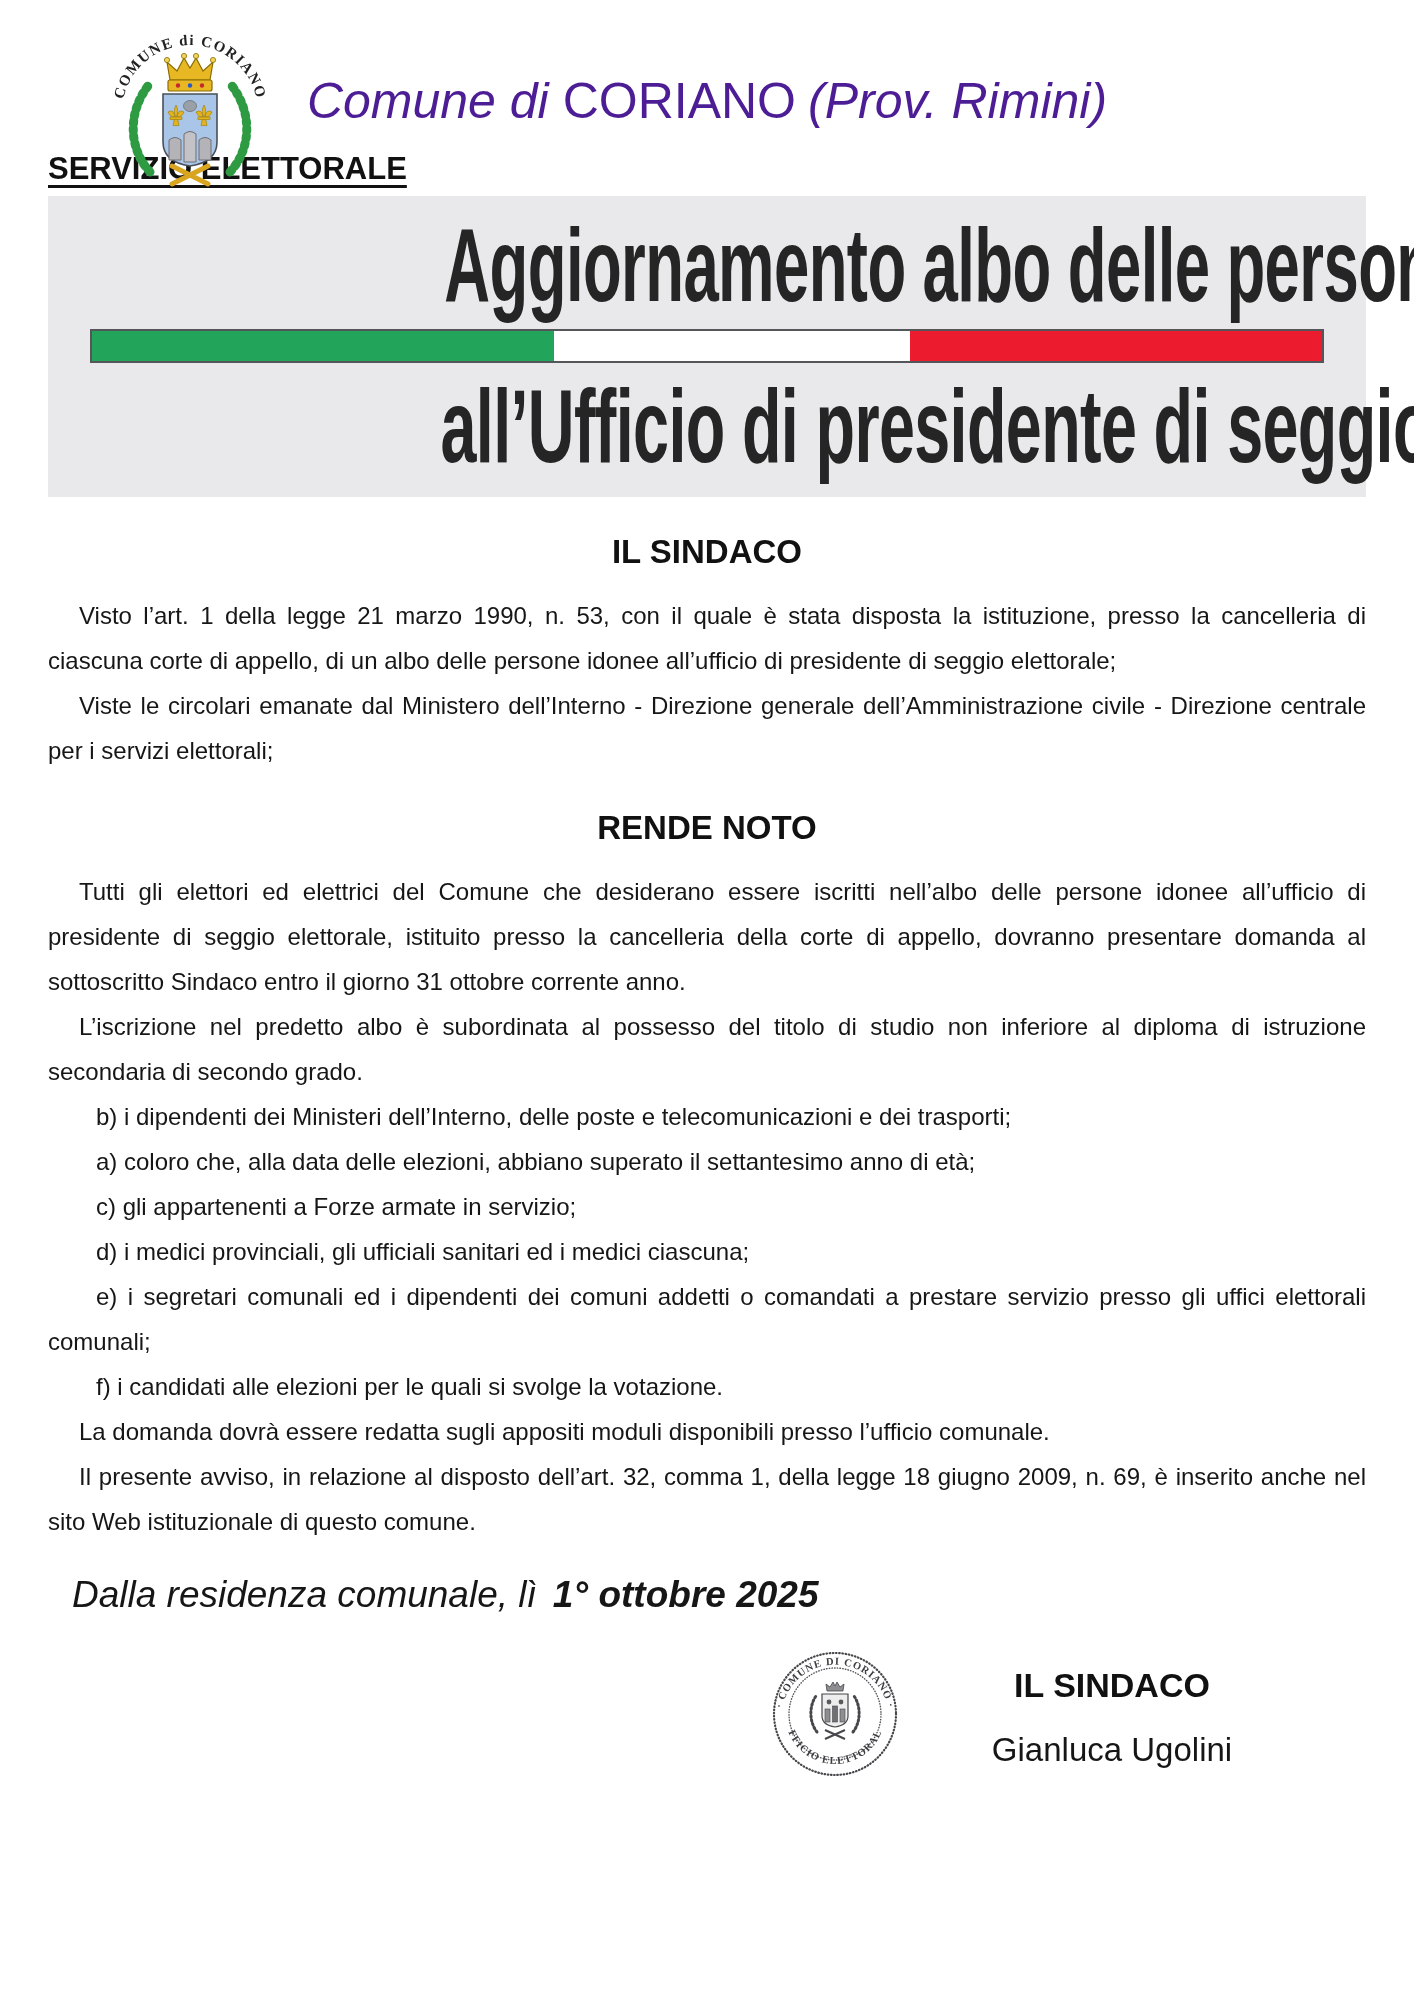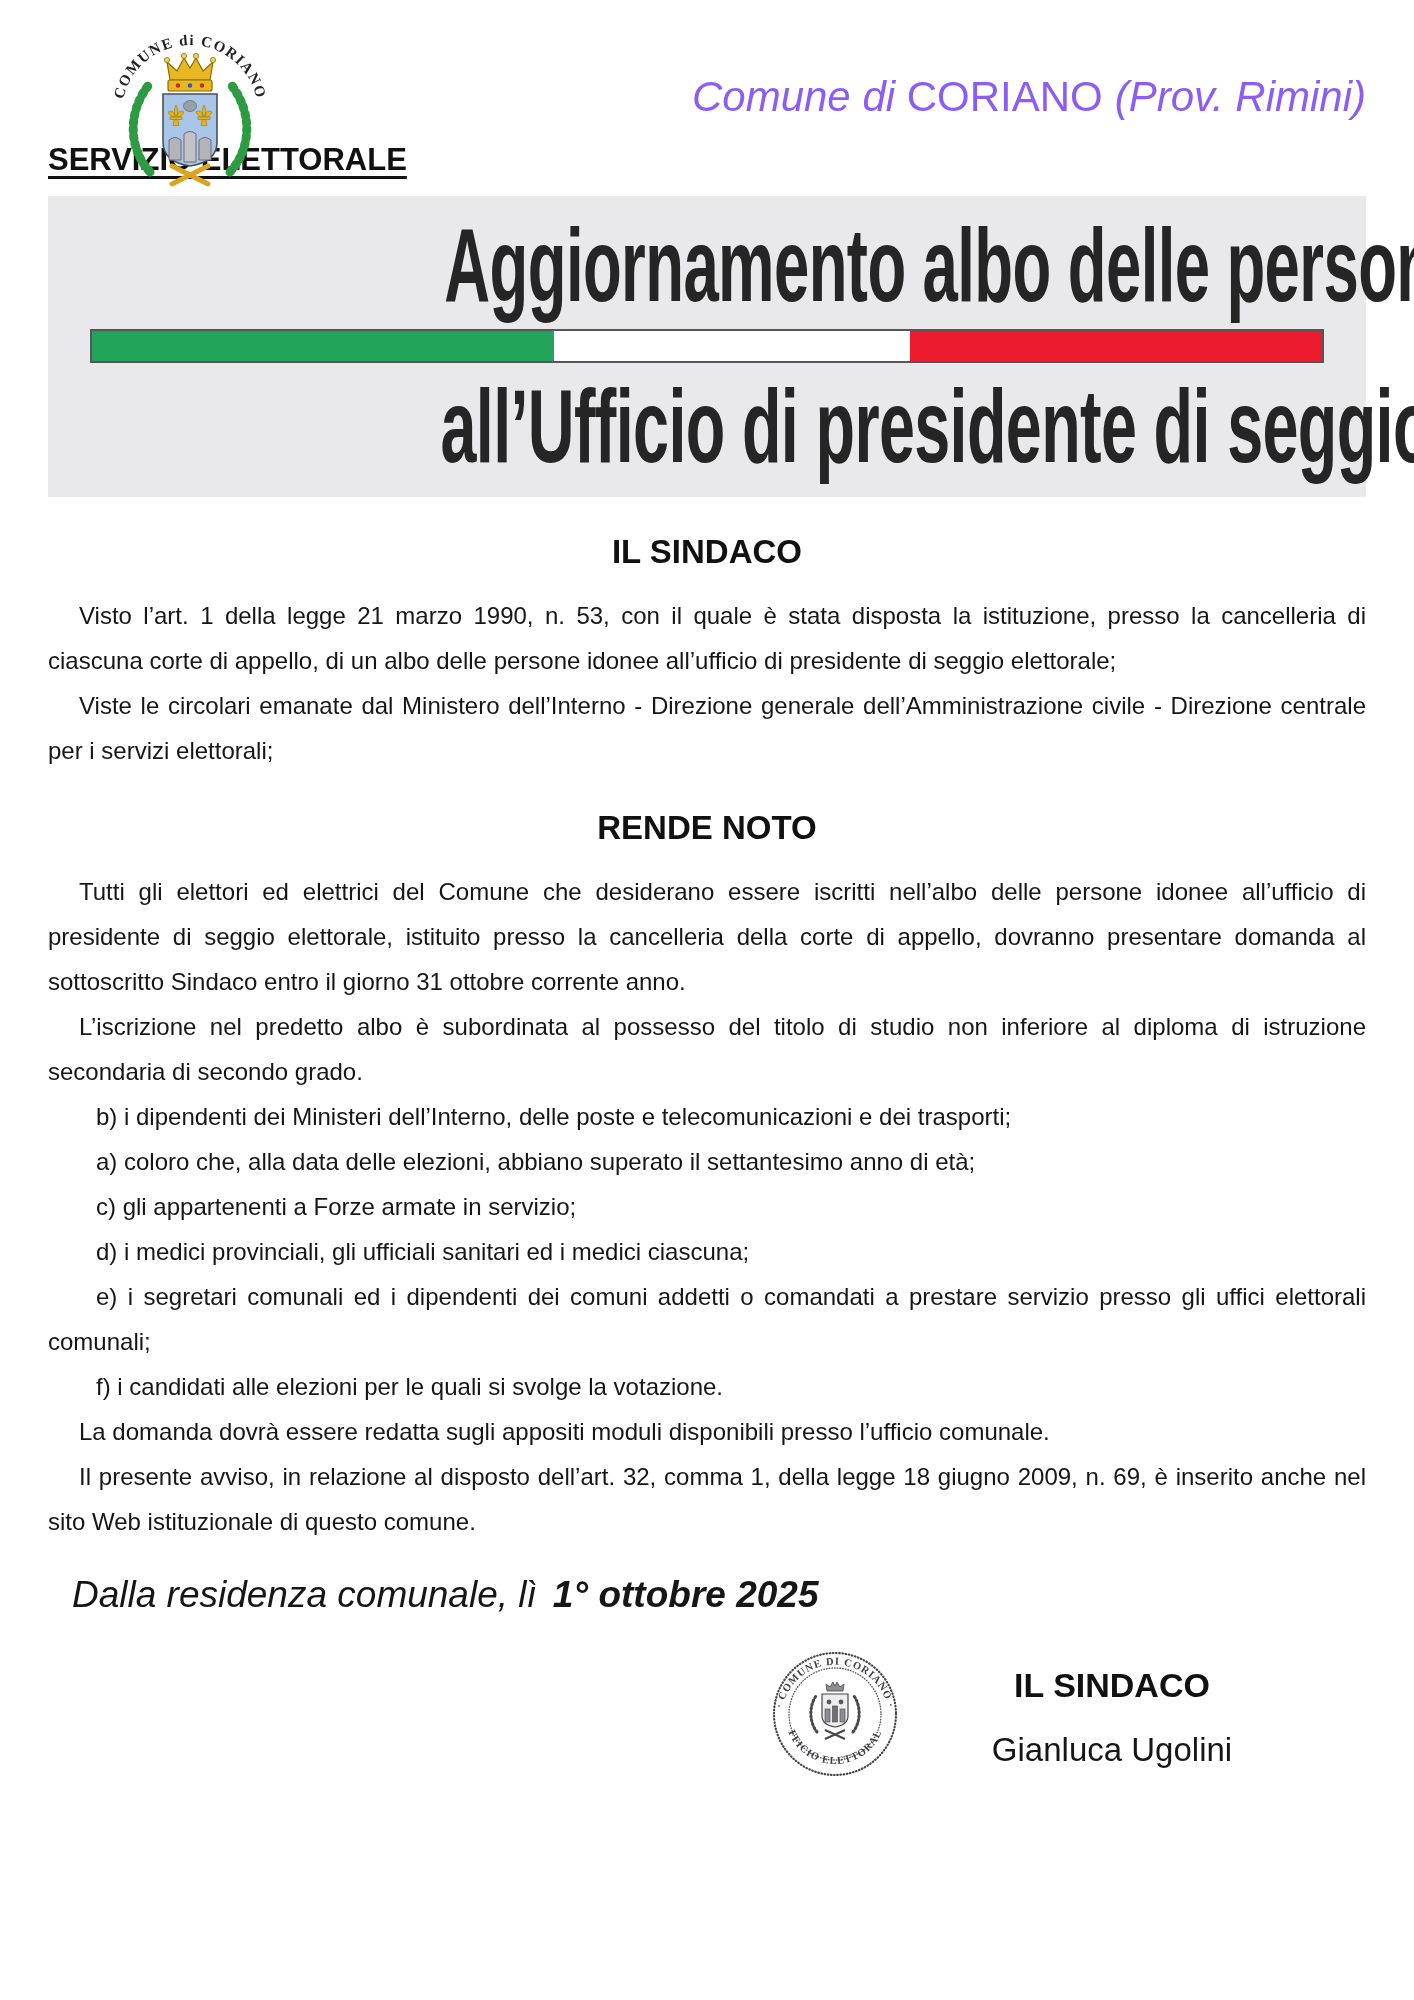--- a/index.html
+++ b/index.html
@@ -11,25 +11,25 @@
     margin:0 auto;
     background:#ffffff;
     font-family:"Liberation Sans",sans-serif;
     color:#1a1a1a;
     overflow:hidden;
   }
   
   .header{position:relative;height:196px;}
   .logo{position:absolute;left:62px;top:16px;width:160px;height:172px;}
   .title-line{
-    text-align:right;
+    text-align:center;
     padding-top:74px;
-    font-size:42px;
+    font-size:50px;
     line-height:1.1;
-    color:#8b5cf6;
+    color:#4c1d95;
     white-space:nowrap;
   }
   .title-line .it{font-style:italic;}
   .title-line .gap{margin-left:12px;}
   .subtitle{
     text-align:left;
     margin-top:22px;
     font-size:31px;
     font-weight:bold;
     text-decoration:underline;

